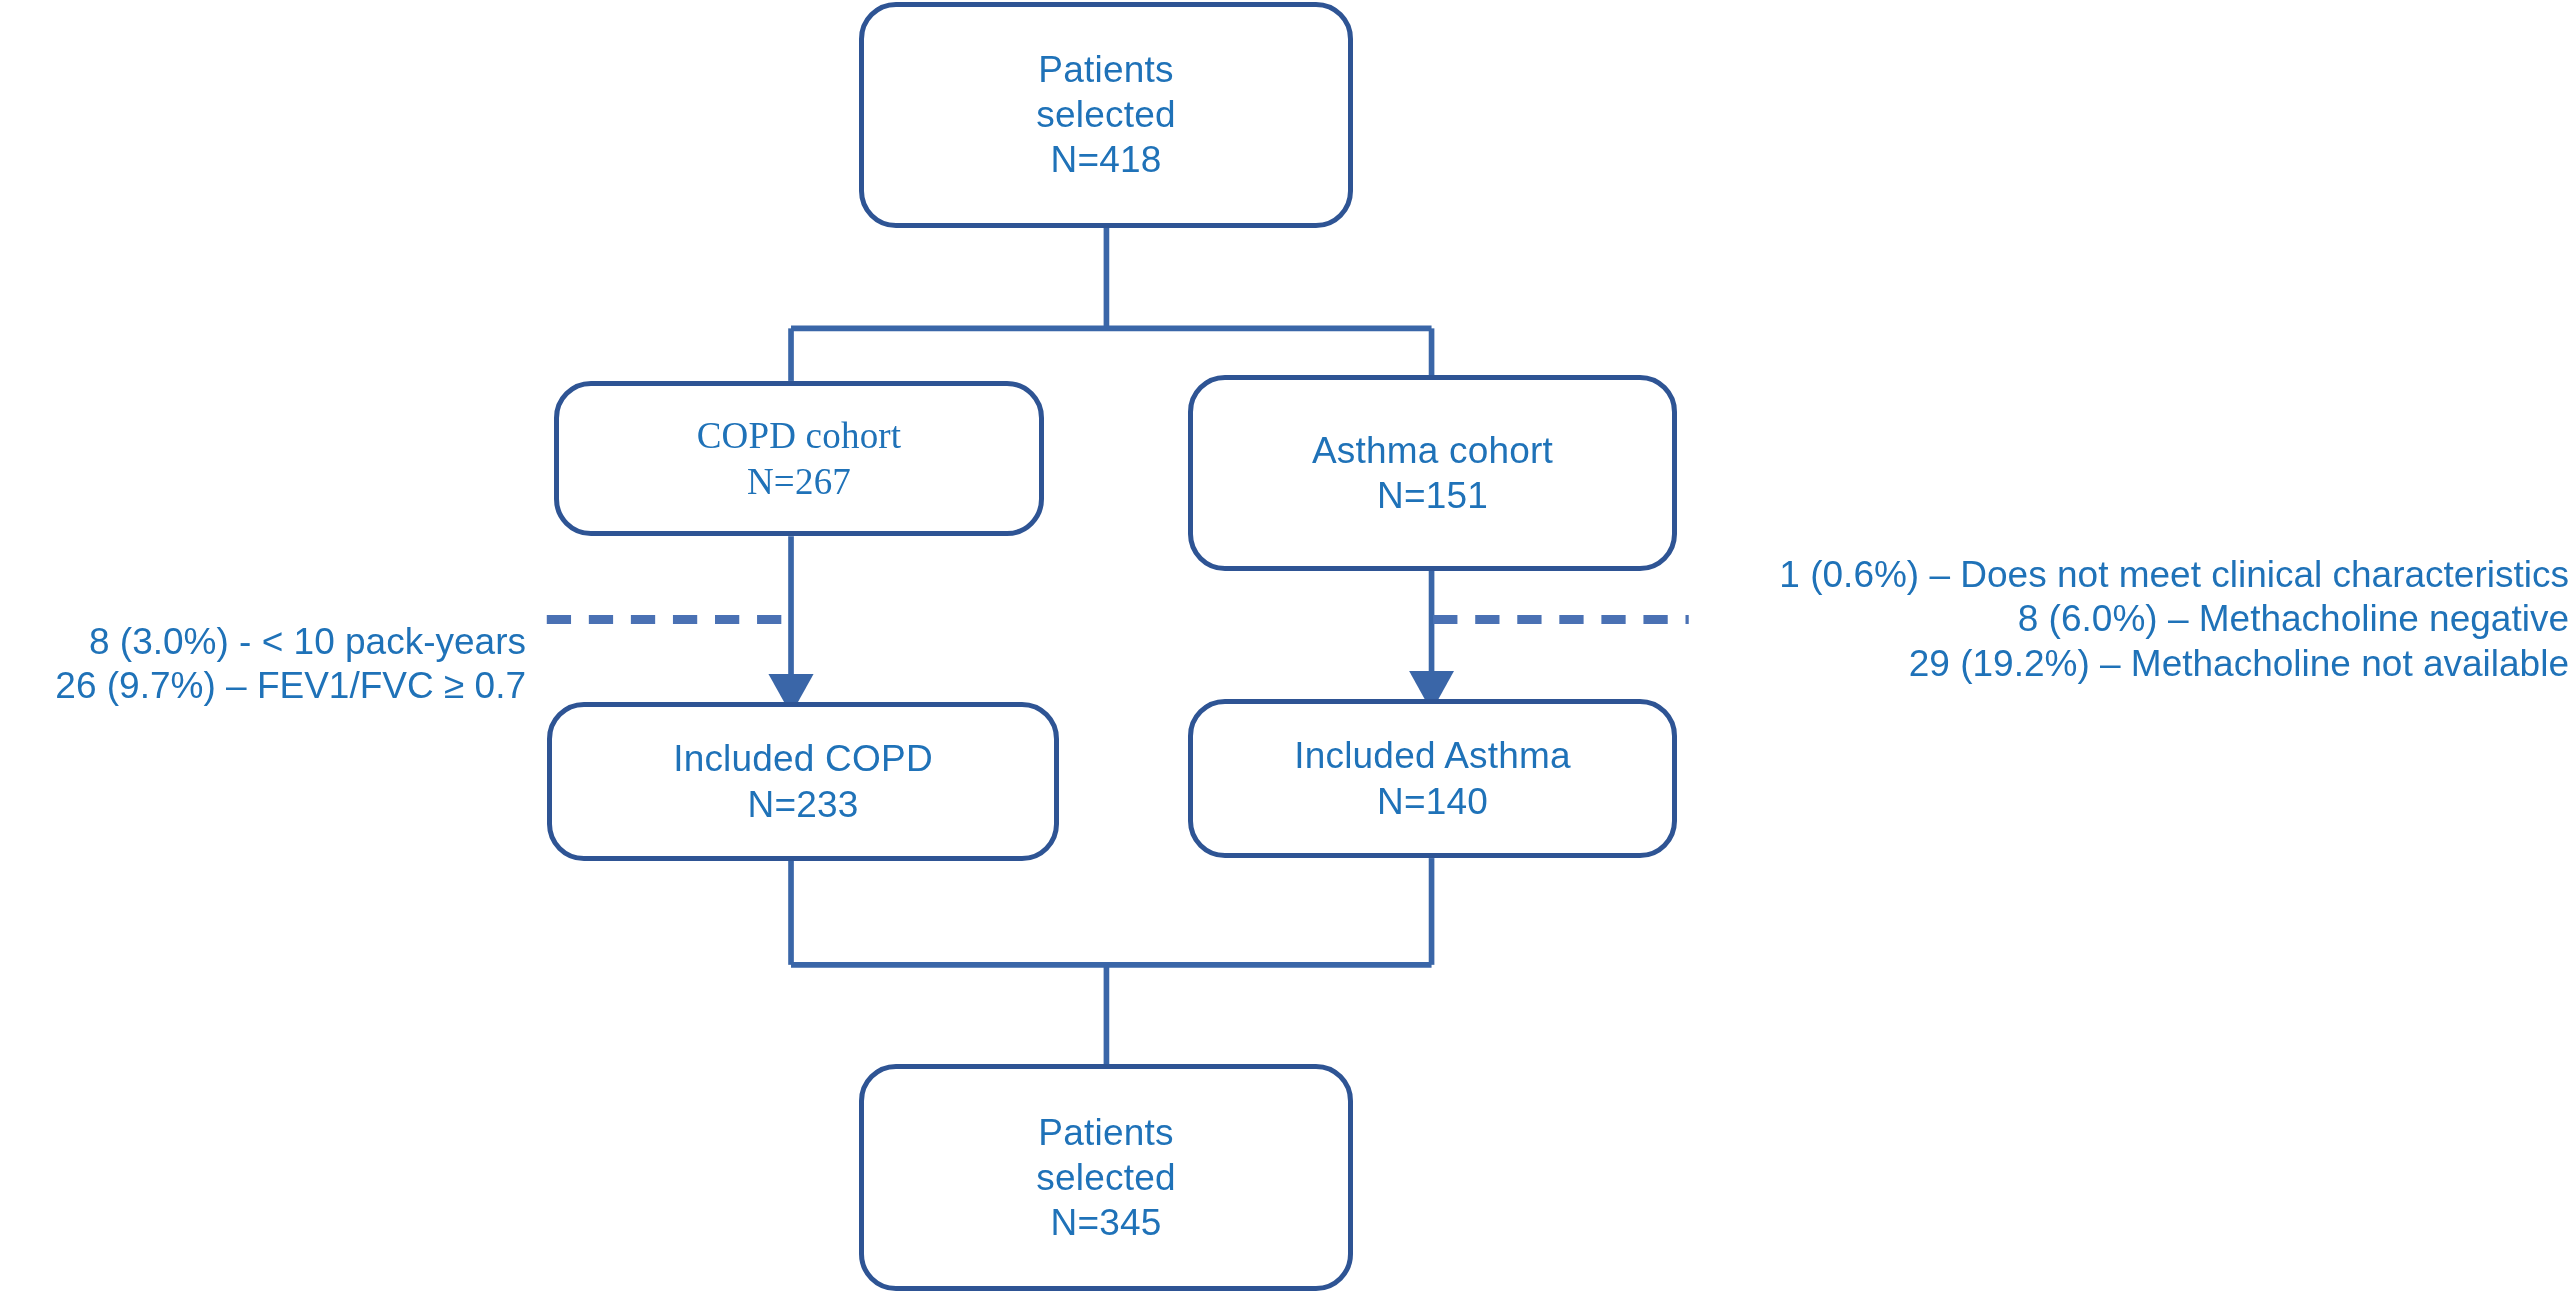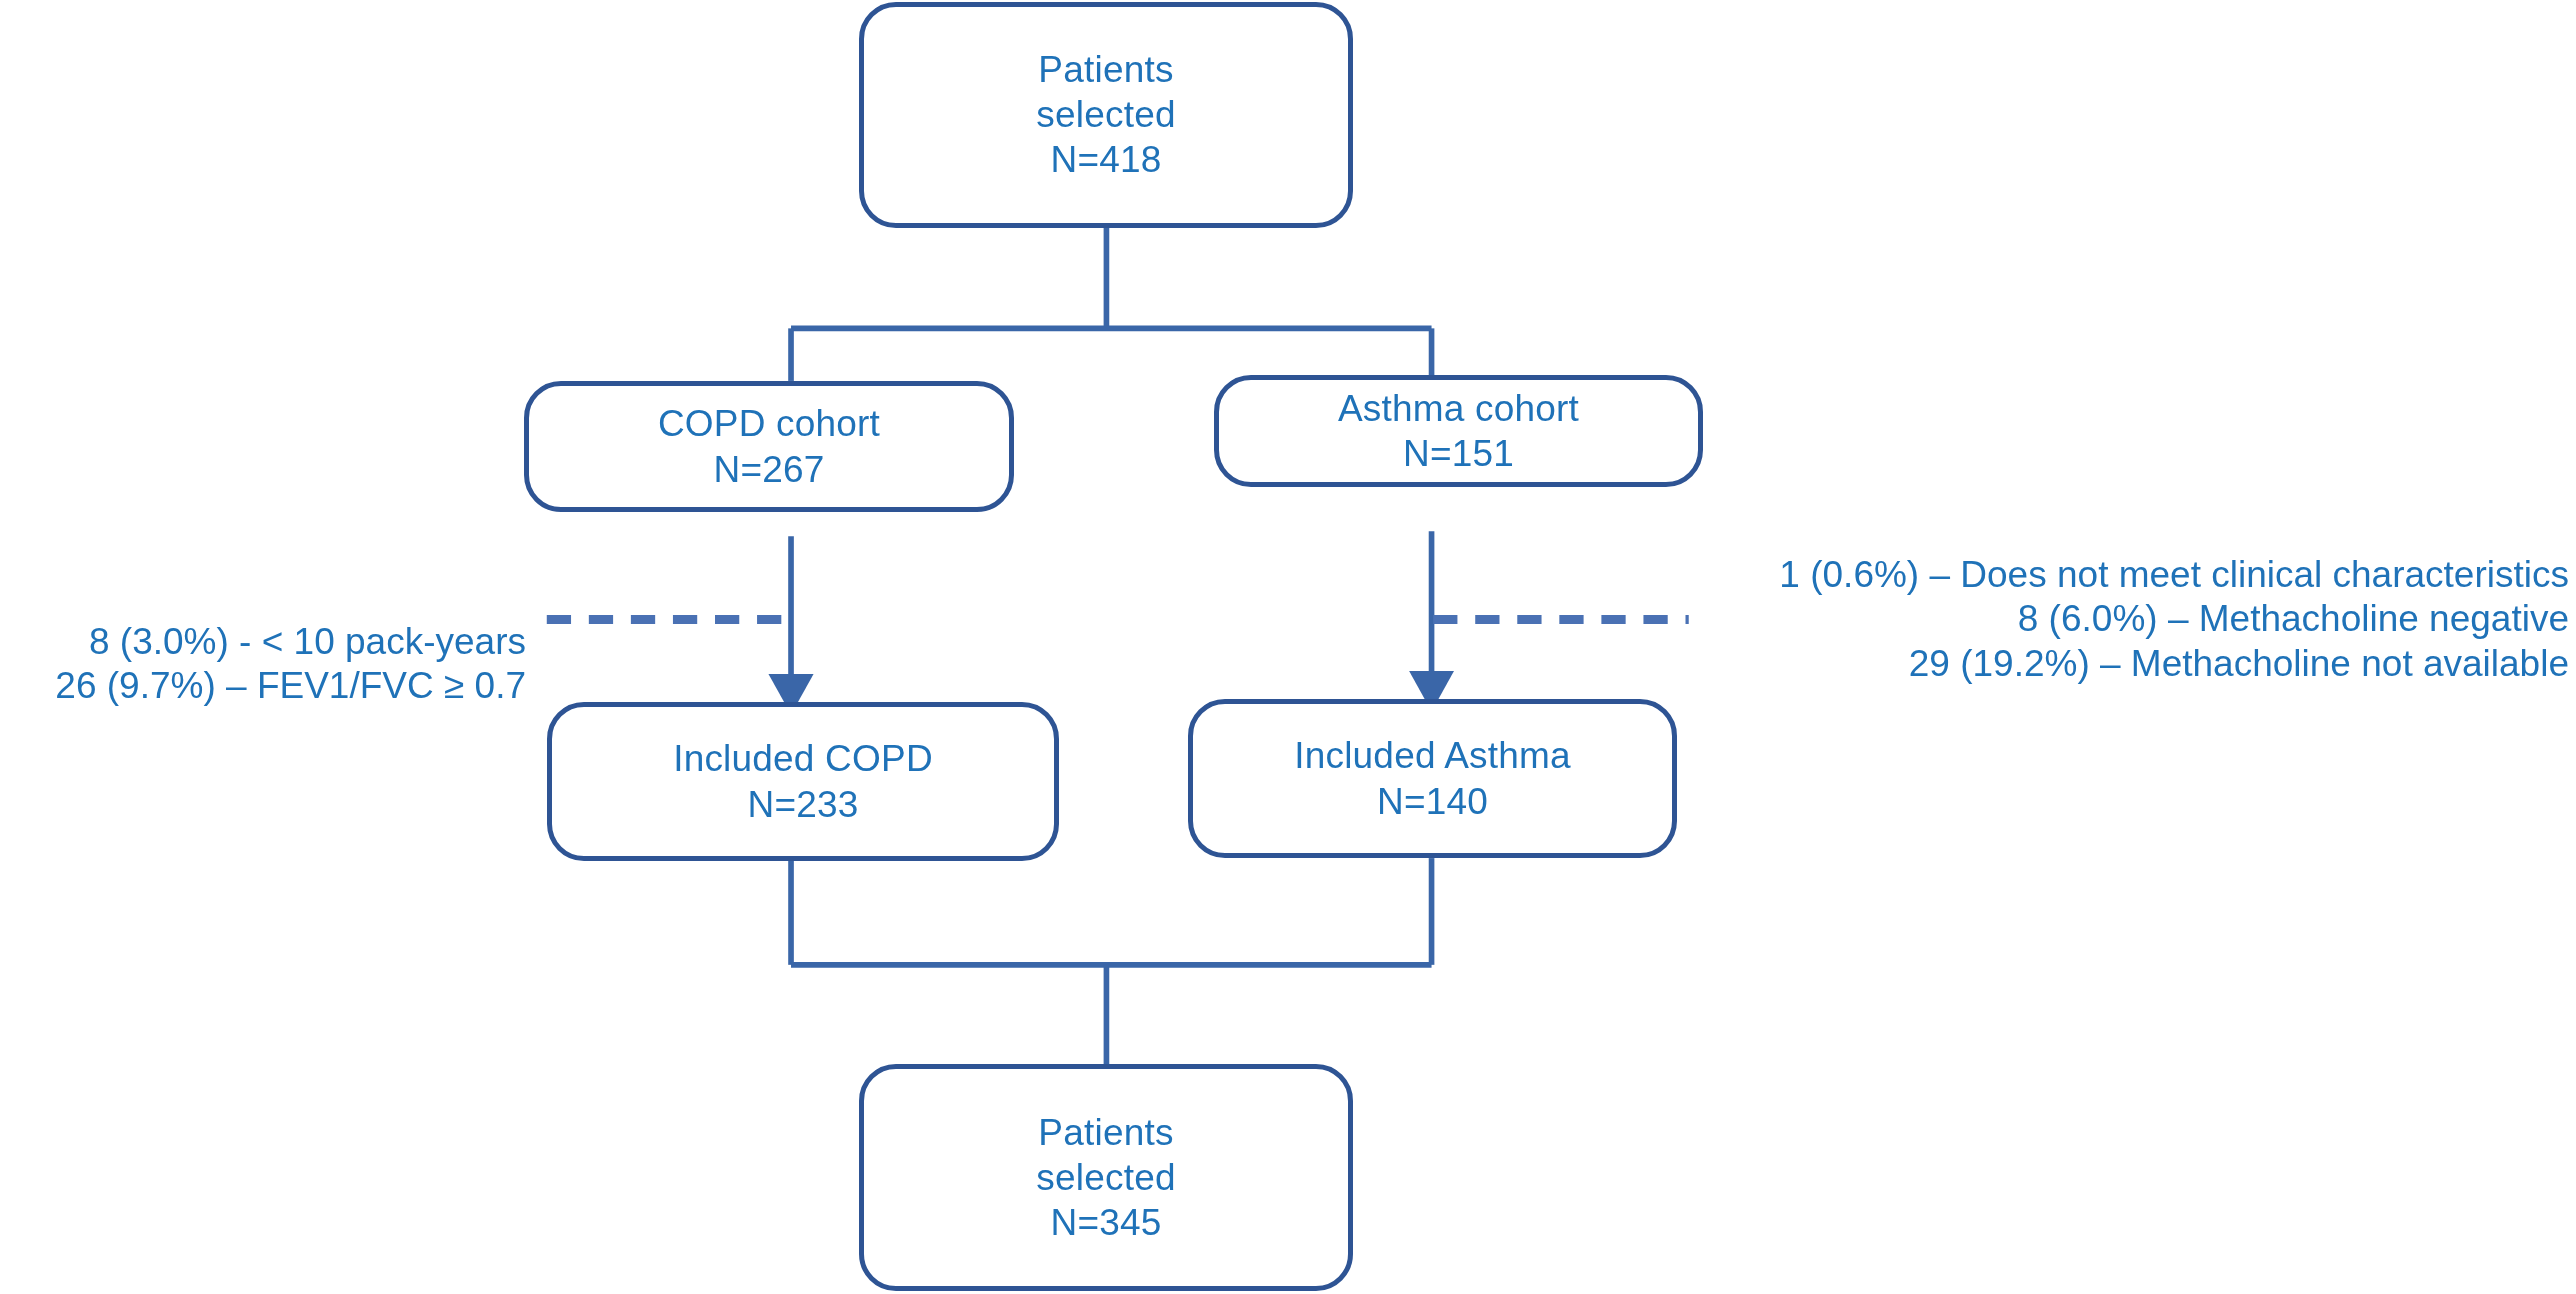--- a/index.html
+++ b/index.html
@@ -53,22 +53,22 @@
     font-size: 37px;
     line-height: 1.20;
     white-space: nowrap;
   }
   .side-note.right-col { text-align: right; }
   .side-note.left-col  { text-align: right; }
   .side-note .line { display: block; }
 
   
   #node-selected       { left: 859px; top: 1.6px;    width: 494px; height: 226px; }
-  #node-copd-cohort    { left: 524px;  top: 381px;  width: 490px; height: 131px; }
-  #node-asthma-cohort  { left: 1188px; top: 375px;  width: 489px; height: 112px; margin-left: 26px; }
+  #node-copd-cohort    { left: 554px;  top: 381px;  width: 490px; height: 155px; font-family: Liberation Serif, serif; }
+  #node-asthma-cohort  { left: 1188px; top: 375px;  width: 489px; height: 196px; }
   #node-included-copd  { left: 547px;  top: 702px;  width: 512px; height: 159px; }
   #node-included-asthma{ left: 1188px; top: 699px;  width: 489px; height: 159px; }
   #node-included       { left: 859px; top: 1064px; width: 494px; height: 227px; }
 
   
   #note-copd-excluded   { left: 8px;   top: 584px; width: 518px; margin-top: 36px; }
   #note-asthma-excluded { left: 1716px; top: 553px; width: 853px; }
 </style>
 </head>
 <body>

